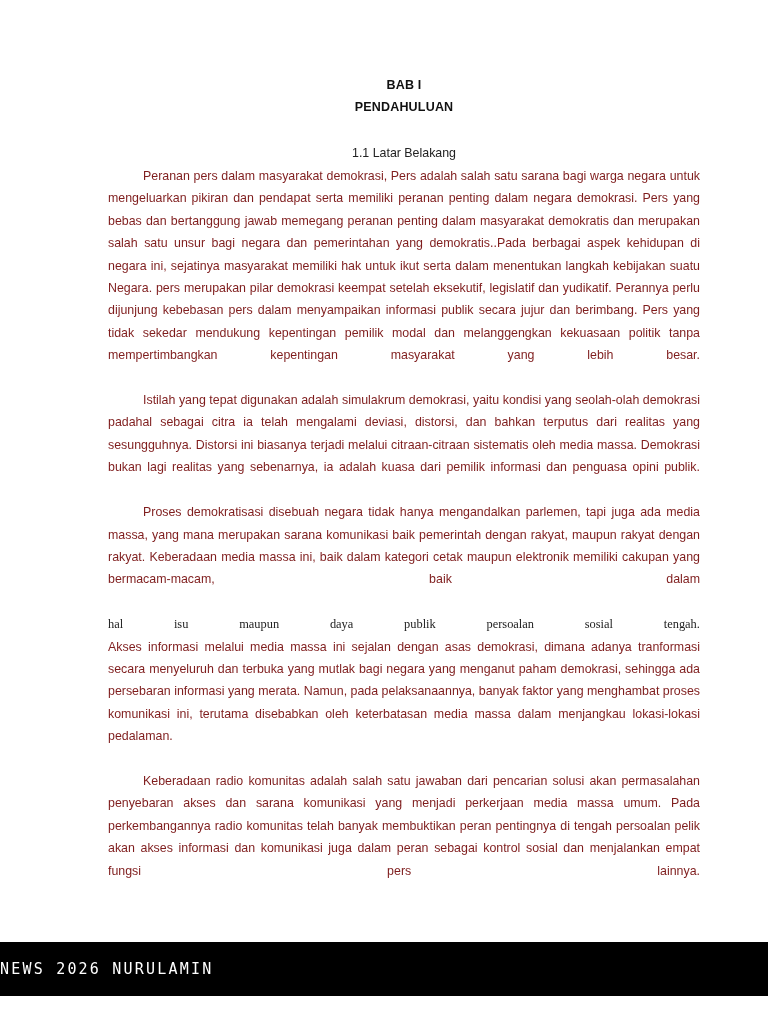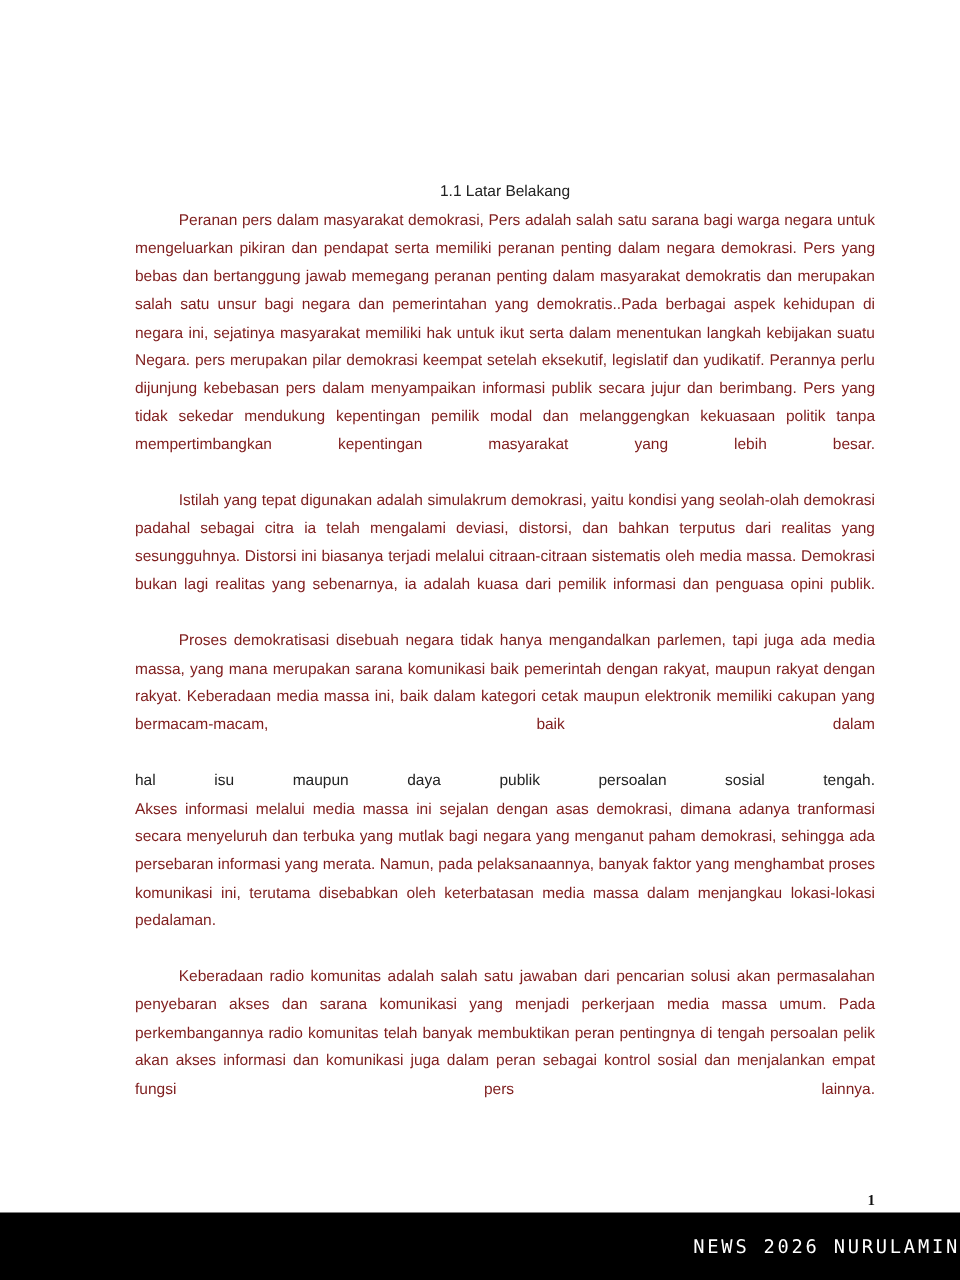--- a/index.html
+++ b/index.html
@@ -74,58 +74,63 @@
     width: 100%;
   }
 
   
   .stretch-line {
     display: flex;
     justify-content: space-between;
     font-size: 12.4px;
     line-height: 22.4px;
     color: #222222;
+    font-family: Liberation Serif, serif;
   }
 
   
   .page-number {
     position: absolute;
     right: 68px;
     top: 953px;
     font-family: "Liberation Serif", serif;
     font-weight: bold;
     font-size: 12px;
     color: #111111;
   }
 
   
   .footer-bar {
     position: absolute;
     left: 0;
     right: 0;
-    top: 970px;
+    top: 942px;
     height: 54px;
     background: #000000;
     display: flex;
     align-items: center;
-    justify-content: flex-end;
+    justify-content: flex-start;
   }
   .footer-bar .watermark {
     font-family: "DejaVu Sans Mono", monospace;
     font-size: 15px;
     letter-spacing: 2.2px;
     color: #ffffff;
     white-space: pre;
   }
 </style>
 </head>
 <body>
 
 <div class="page">
 
+  <div class="chapter-heading">
+    <div class="line">BAB I</div>
+    <div class="line">PENDAHULUAN</div>
+  </div>
 
   <div class="body-column">
 
     <div class="section-heading">1.1 Latar Belakang</div>
 
     <p class="para">Peranan pers dalam masyarakat demokrasi, Pers adalah salah satu sarana bagi warga negara untuk mengeluarkan pikiran dan pendapat serta memiliki peranan penting dalam negara demokrasi. Pers yang bebas dan bertanggung jawab memegang peranan penting dalam masyarakat demokratis dan merupakan salah satu unsur bagi negara dan pemerintahan yang demokratis..Pada berbagai aspek kehidupan di negara ini, sejatinya masyarakat memiliki hak untuk ikut serta dalam menentukan langkah kebijakan suatu Negara. pers merupakan pilar demokrasi keempat setelah eksekutif, legislatif dan yudikatif. Perannya perlu dijunjung kebebasan pers dalam menyampaikan informasi publik secara jujur dan berimbang. Pers yang tidak sekedar mendukung kepentingan pemilik modal dan melanggengkan kekuasaan politik tanpa mempertimbangkan kepentingan masyarakat yang lebih besar.</p>
 
     <p class="para">Istilah yang tepat digunakan adalah simulakrum demokrasi, yaitu kondisi yang seolah-olah demokrasi padahal sebagai citra ia telah mengalami deviasi, distorsi, dan bahkan terputus dari realitas yang sesungguhnya. Distorsi ini biasanya terjadi melalui citraan-citraan sistematis oleh media massa. Demokrasi bukan lagi realitas yang sebenarnya, ia adalah kuasa dari pemilik informasi dan penguasa opini publik.</p>
 
     <p class="para">Proses demokratisasi disebuah negara tidak hanya mengandalkan parlemen, tapi juga ada media massa, yang mana merupakan sarana komunikasi baik pemerintah dengan rakyat, maupun rakyat dengan rakyat. Keberadaan media massa ini, baik dalam kategori cetak maupun elektronik memiliki cakupan yang bermacam-macam, baik dalam</p>

